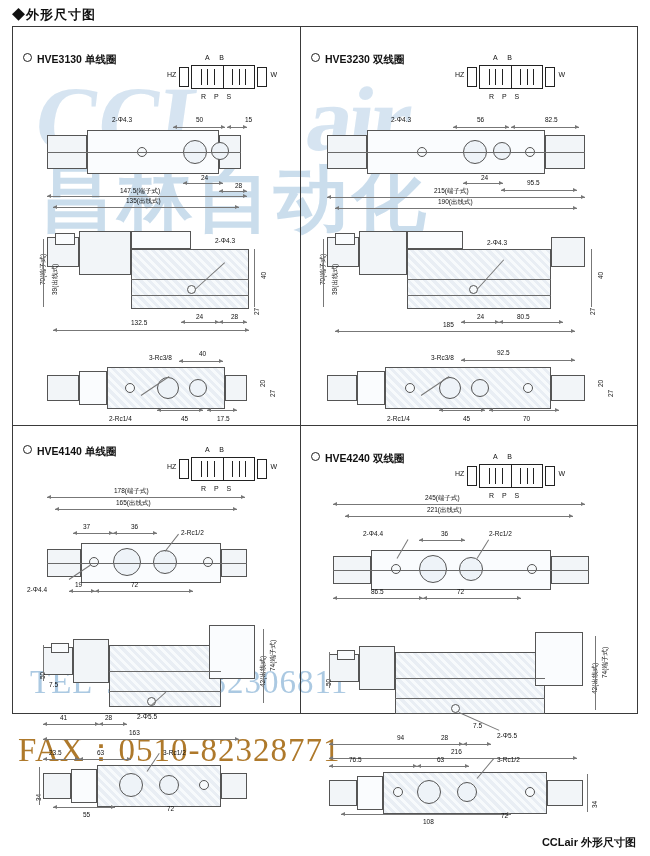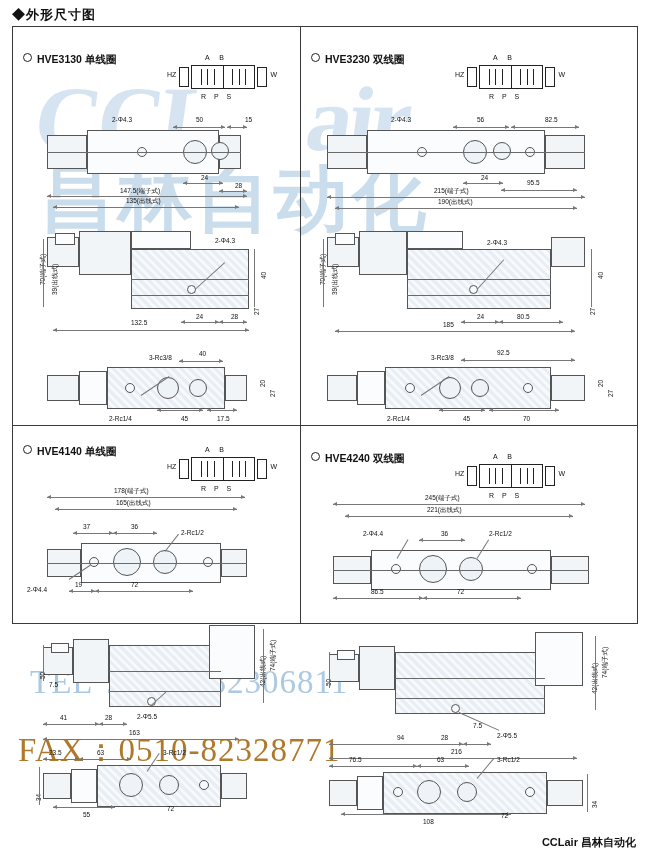--- a/index.html
+++ b/index.html
@@ -16,21 +16,21 @@
   
   .page-title{
     position:absolute;left:12px;top:6px;
     font-size:13px;font-weight:bold;letter-spacing:1px;
     color:#111;
   }
 
   
   .frame{
     position:absolute;left:12px;top:26px;
-    width:626px;height:598px;
+    width:626px;height:688px;
     border:1px solid #3a3a3a;
     box-sizing:border-box;
   }
   .vdiv{
     position:absolute;left:287px;top:0;width:1px;height:100%;
     background:#3a3a3a;
   }
   .hdiv{
     position:absolute;left:0;top:398px;width:100%;height:1px;
     background:#3a3a3a;
@@ -586,14 +586,14 @@
         <div class="dim v" style="left:290px;top:382px;">34</div>
         <div class="dimv" style="left:286px;top:348px;height:38px;"></div>
         <div class="dim" style="left:122px;top:392px;">108</div>
         <div class="dimline" style="left:40px;top:388px;width:170px;"></div>
         <div class="dim" style="left:200px;top:386px;">72</div>
       </div>
     </div>
 
   </div>
 
-  <div class="footer">CCLair 昌林自动化</div>
+  <div class="footer">CCLair 外形尺寸图</div>
 </div>
 
 </body></html>

